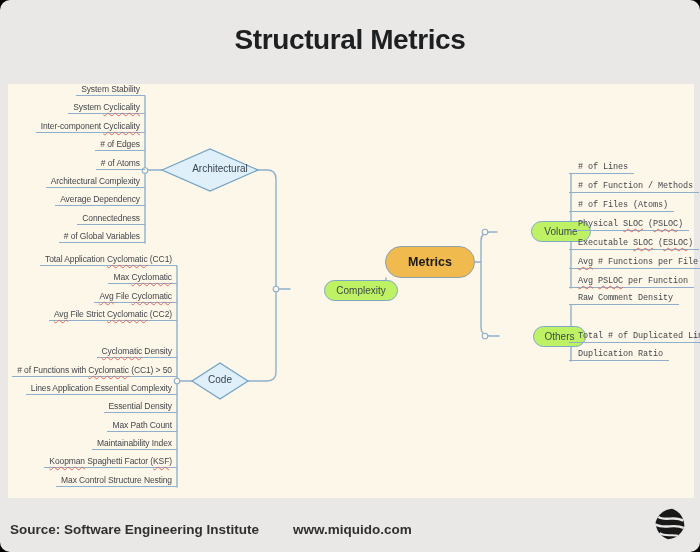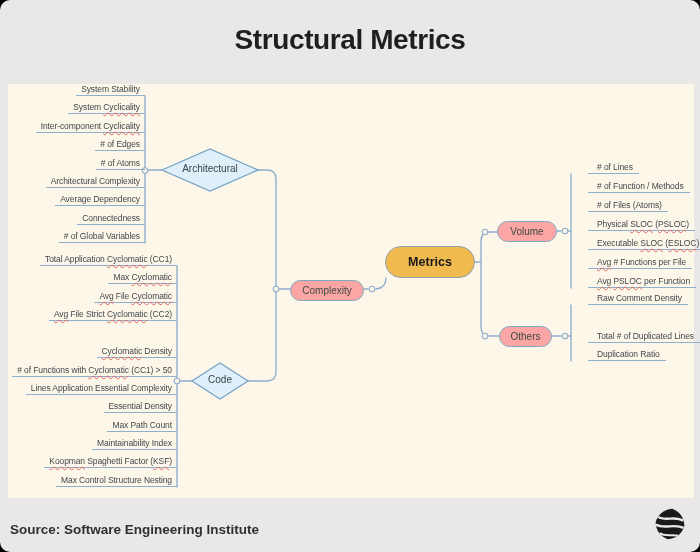--- a/index.html
+++ b/index.html
@@ -6,25 +6,25 @@
   body{width:700px;height:552px;overflow:hidden;font-family:"Liberation Sans",sans-serif;}
   .slide{position:relative;width:700px;height:552px;background:#e9e8e6;border-radius:10px;overflow:hidden;}
   .title{position:absolute;top:24px;left:0;width:700px;text-align:center;
          font-size:28px;font-weight:700;color:#1d1f21;letter-spacing:-0.4px;}
   .panel{position:absolute;left:8px;top:84px;width:686px;height:414px;background:#fdf7ea;z-index:0;}
   svg.connectors{position:absolute;left:0;top:0;z-index:1;pointer-events:none;}
   .leaf{position:absolute;z-index:2;height:13px;line-height:12px;font-size:8.5px;letter-spacing:-0.1px;
         color:#43464a;white-space:nowrap;border-bottom:1.3px solid #8fafcd;box-sizing:border-box;}
   .la{right:555px;padding:0 5px 1px 5px;}
   .lc{right:523px;padding:0 5px 1px 5px;}
-  .rr{left:588px;padding:0 6px 7px 9px;}
+  .rr{left:569px;padding:0 6px 7px 9px;font-family:Liberation Mono, monospace;}
   .misspell{text-decoration:underline wavy #e0695c 1px;text-underline-offset:2px;text-decoration-skip-ink:none;}
   .node{position:absolute;z-index:2;display:flex;align-items:center;justify-content:center;
         box-sizing:border-box;white-space:nowrap;}
-  .stadium{border-radius:11px;background:#fca5a5;border:1.3px solid #7fa9c2;font-size:10px;color:#3c4b42;}
+  .stadium{border-radius:11px;background:#bef264;border:1.3px solid #7fa9c2;font-size:10px;color:#3c4b42;margin-left:34px;}
   .root{border-radius:16px;background:#f0ba4e;border:1.5px solid #90a1ae;font-size:12.5px;font-weight:700;color:#1b1b1b;}
   .dlabel{position:absolute;z-index:2;text-align:center;font-size:10px;color:#39444c;white-space:nowrap;}
   .footer-text{position:absolute;z-index:2;top:521px;font-size:13.5px;line-height:17px;color:#303030;font-weight:bold;}
   .logo{position:absolute;left:654px;top:507px;z-index:2;}
 </style>
 </head>
 <body>
 
 <div class="slide">
 
@@ -56,21 +56,21 @@
       <circle cx="485" cy="336" r="2.8"></circle>
       <circle cx="565" cy="231" r="2.8"></circle>
       <circle cx="565" cy="336" r="2.8"></circle>
     </g>
   </svg>
 
   <div class="node root" style="left:385px;top:246px;width:90px;height:32px;">Metrics</div>
   <div class="node stadium" style="left:290px;top:280px;width:74px;height:21px;">Complexity</div>
   <div class="node stadium" style="left:497px;top:221px;width:60px;height:21px;">Volume</div>
   <div class="node stadium" style="left:499px;top:326px;width:53px;height:21px;">Others</div>
-  <div class="dlabel" style="left:162px;top:163px;width:96px;text-align:center;">Architectural</div>
+  <div class="dlabel" style="left:172px;top:163px;width:96px;text-align:center;">Architectural</div>
   <div class="dlabel" style="left:192px;top:374px;width:56px;">Code</div>
 
   <div class="leaf la" style="top:83px">System Stability</div>
   <div class="leaf la" style="top:101px">System <span class="misspell">Cyclicality</span></div>
   <div class="leaf la" style="top:120px">Inter-component <span class="misspell">Cyclicality</span></div>
   <div class="leaf la" style="top:138px"># of Edges</div>
   <div class="leaf la" style="top:157px"># of Atoms</div>
   <div class="leaf la" style="top:175px">Architectural Complexity</div>
   <div class="leaf la" style="top:193px">Average Dependency</div>
   <div class="leaf la" style="top:212px">Connectedness</div>
@@ -95,20 +95,21 @@
   <div class="leaf rr" style="top:218px">Physical <span class="misspell">SLOC</span> (<span class="misspell">PSLOC</span>)</div>
   <div class="leaf rr" style="top:237px">Executable <span class="misspell">SLOC</span> (<span class="misspell">ESLOC</span>)</div>
   <div class="leaf rr" style="top:256px"><span class="misspell">Avg</span> # Functions per File</div>
   <div class="leaf rr" style="top:275px"><span class="misspell">Avg</span> <span class="misspell">PSLOC</span> per Function</div>
 
   <div class="leaf rr" style="top:292px">Raw Comment Density</div>
   <div class="leaf rr" style="top:330px">Total # of Duplicated Lines</div>
   <div class="leaf rr" style="top:348px">Duplication Ratio</div>
 
   <div class="footer-text" style="left:10px">Source: Software Engineering Institute</div>
+  <div class="footer-text" style="left:293px">www.miquido.com</div>
   <div class="logo">
     <svg width="32" height="34" viewBox="0 0 32 34">
       <g transform="rotate(8 16 17)">
         <path d="M16,1.5 C24,3.5 29,8.5 30.5,17 C29,25.5 24,30.5 16,32.5 C8,30.5 3,25.5 1.5,17 C3,8.5 8,3.5 16,1.5 Z" fill="#191919"></path>
         <path d="M3.5,11.5 C10,15.5 21,7.5 28.5,12" stroke="#e9e8e6" stroke-width="2.4" fill="none"></path>
         <path d="M2,19.5 C11,23.5 20,15.5 30,19" stroke="#e9e8e6" stroke-width="2.4" fill="none"></path>
         <path d="M7,27.5 C13,30.5 20,26.5 25.5,27.5" stroke="#e9e8e6" stroke-width="2" fill="none"></path>
       </g>
     </svg>
   </div>

